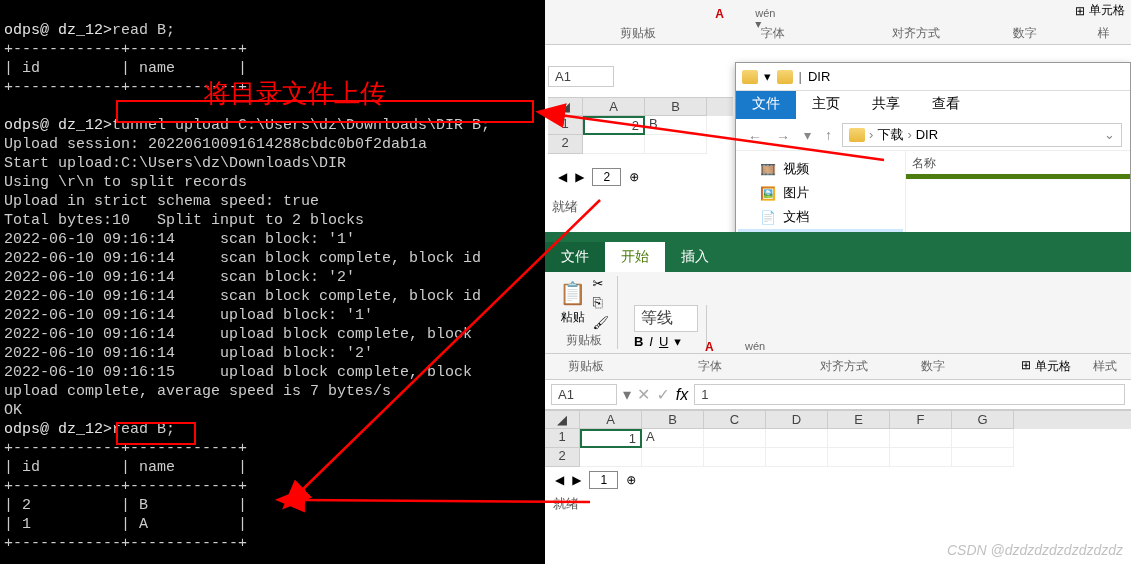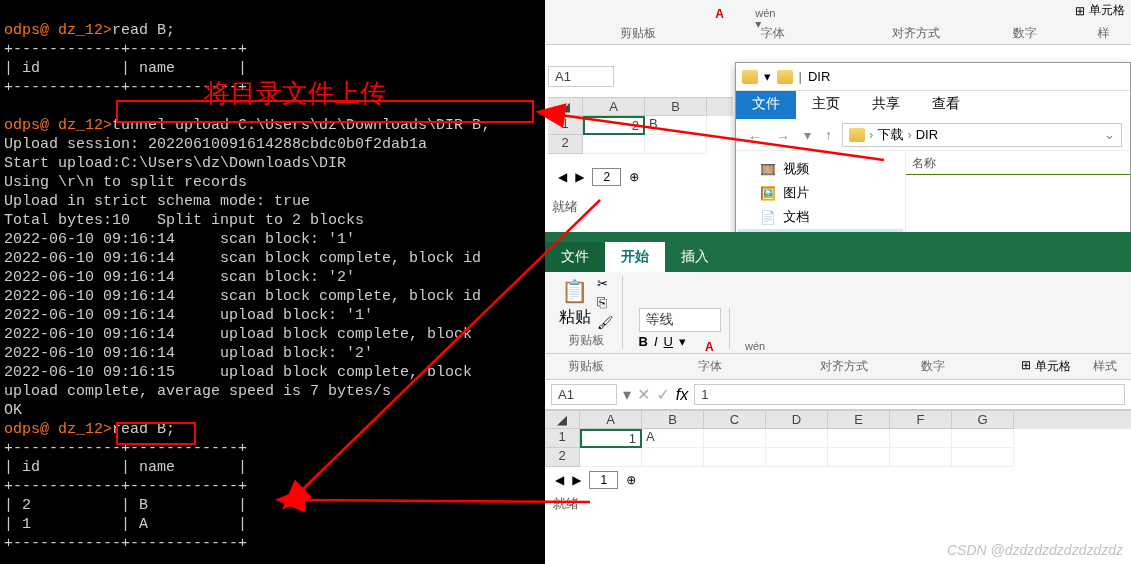--- a/index.html
+++ b/index.html
@@ -1,18 +1,18 @@
 <!DOCTYPE html>
 <html><head>
 <meta charset="utf-8">
 <style>
   * { box-sizing: border-box; margin: 0; padding: 0; }
   body { font-family: "Microsoft YaHei", sans-serif; width: 1131px; height: 564px; overflow: hidden; position: relative; background:#fff; }
   .terminal { position:absolute; left:0; top:0; width:545px; height:564px; background:#000; color:#ccc; font-family: "Consolas","Courier New",monospace; font-size:15px; line-height:19px; padding:2px 4px; white-space:pre; }
-  .green { color:#f97316; }
+  .green { color:#e5e5e5; }
   .red-annot { position:absolute; color:#f00; font-family:"Microsoft YaHei"; font-size:26px; font-weight:500; }
   .red-box { position:absolute; border:2px solid #f00; }
   .ribbon-stub { position:absolute; background:#f5f5f5; border-bottom:1px solid #ccc;}
   .grp-lbl { font-size:12px; color:#666; text-align:center; }
   .name-box { position:absolute; background:#fff; border:1px solid #ccc; font-size:13px; padding:2px 6px; color:#444;}
   .fx-box { position:absolute; background:#fff; border:1px solid #ccc; font-size:13px; padding:2px 6px; color:#444;}
   .sheet { position:absolute; background:#fff; font-size:13px; color:#444;}
   .colhdr { display:flex; background:#e6e6e6; border-top:1px solid #ccc; }
   .colhdr div { flex:0 0 62px; text-align:center; border-right:1px solid #ccc; border-bottom:1px solid #ccc; padding:1px 0; font-size:13px;}
   .rowhdr-cell { flex:0 0 35px; background:#e6e6e6; text-align:center; border-right:1px solid #ccc; border-bottom:1px solid #ccc;}
@@ -29,34 +29,34 @@
   .explorer-tabs div { padding:4px 16px; cursor:default;}
   .explorer-tabs .active { background:#1979ca; color:#fff;}
   .explorer-nav { display:flex; align-items:center; height:32px; padding:4px 8px; gap:6px; border-bottom:1px solid #eee;}
   .nav-arrow { color:#888; font-size:14px; padding:2px 4px;}
   .breadcrumb { flex:1; border:1px solid #ccc; display:flex; align-items:center; padding:2px 6px; gap:4px; font-size:13px;}
   .explorer-body { display:flex; height:calc(100% - 120px);}
   .nav-pane { width:170px; border-right:1px solid #eee; padding:6px 2px; overflow:hidden;}
   .nav-item { display:flex; align-items:center; gap:7px; padding:3px 6px 3px 22px; font-size:13px;}
   .nav-item.selected { background:#cde8ff;}
   .file-pane { flex:1; padding:2px 0 0 0;}
-  .file-hdr { font-size:12px; color:#555; border-bottom:1px solid #4d7c0f; padding:2px 6px;}
+  .file-hdr { font-size:12px; color:#555; border-bottom:5px solid #4d7c0f; padding:2px 6px;}
   .file-row { display:flex; align-items:center; gap:6px; padding:2px 6px; font-size:13px;}
   .file-row.sel { background:#cde8ff;}
   .explorer-status { display:flex; gap:16px; border-top:1px solid #ddd; padding:4px 8px; font-size:12px; color:#555;}
   
   .icon-folder { width:16px; height:14px; background:linear-gradient(#f7d674,#e9b93c); border-radius:2px; display:inline-block;}
   .icon-excel { width:16px; height:16px; background:#1d7044; position:relative; display:inline-block;}
   .icon-excel::after { content:"x"; color:#fff; font-size:10px; position:absolute; left:4px; top:1px; font-weight:bold;}
   
   
   .excel2 { position:absolute; left:545px; top:232px; width:586px;}
   .ex-tabs { display:flex; background:#1d7044; color:#fff; font-size:14px;}
   .ex-tabs div{ padding:6px 16px;}
-  .ex-tabs .act{ background:#fff; color:#0f766e;font-weight:bold;}
+  .ex-tabs .act{ background:#fff; color:#4d7c0f;}
   .ex-body { background:#f5f5f5; display:flex; align-items:flex-end; padding:4px 6px; gap:8px; border-bottom:1px solid #ccc; font-size:12px;}
   .ex-grp { display:flex; flex-direction:column; align-items:center; gap:2px; border-right:1px solid #ccc; padding:0 8px;}
   .tiny-icons { display:flex; gap:6px; font-size:13px;}
   .watermark { position:absolute; right:8px; bottom:6px; font-size:14px; color:rgba(140,140,140,0.55); font-style:italic; pointer-events:none;}
 
   
   .arrow-svg { position:absolute; left:0; top:0; width:1131px; height:564px; pointer-events:none;}
 </style>
 </head>
 <body>
@@ -64,21 +64,21 @@
 <div class="terminal">
 <span class="green">odps@ dz_12&gt;</span><span>read B;</span>
 <span>+------------+------------+</span>
 <span>| id         | name       |</span>
 <span>+------------+------------+</span>
 
 <span class="green">odps@ dz_12&gt;</span><span>tunnel upload C:\Users\dz\Downloads\DIR B;</span>
 <span>Upload session: 20220610091614288cbdc0b0f2dab1a</span>
 <span>Start upload:C:\Users\dz\Downloads\DIR</span>
 <span>Using \r\n to split records</span>
-<span>Upload in strict schema mode: true</span>
+<span>Upload in strict schema speed: true</span>
 <span>Total bytes:10   Split input to 2 blocks</span>
 <span>2022-06-10 09:16:14     scan block: '1'</span>
 <span>2022-06-10 09:16:14     scan block complete, block id</span>
 <span>2022-06-10 09:16:14     scan block: '2'</span>
 <span>2022-06-10 09:16:14     scan block complete, block id</span>
 <span>2022-06-10 09:16:14     upload block: '1'</span>
 <span>2022-06-10 09:16:14     upload block complete, block </span>
 <span>2022-06-10 09:16:14     upload block: '2'</span>
 <span>2022-06-10 09:16:15     upload block complete, block </span>
 <span>upload complete, average speed is 7 bytes/s</span>
@@ -200,32 +200,32 @@
   <div class="ex-tabs">
     <div style="background:#15623a;">文件</div>
     <div class="act">开始</div>
     <div>插入</div>
   </div>
   <div class="ex-body">
     <div class="ex-grp">
       <div style="display:flex; gap:6px; align-items:center;">
         <div style="display:flex; flex-direction:column; align-items:center; gap:2px;">
             <span style="font-size:22px;">📋</span>
-            <span style="font-size:16px;">粘贴</span>
+            <span style="font-size:12px;">粘贴</span>
           </div>
         <div style="display:flex; flex-direction:column; gap:4px; font-size:13px;">
           <span>✂</span>
           <span>⎘</span>
           <span>🖌</span>
         </div>
       </div>
       <span class="grp-lbl">剪贴板</span>
     </div>
     <div class="ex-grp" style="align-items:flex-start;">
-      <div class="name-box" style="position:static; width:82px; font-size:14px;">等线</div>
+      <div class="name-box" style="position:static; width:64px; font-size:16px;">等线</div>
       <div class="tiny-icons">
         <span><b>B</b></span>
         <span><i>I</i></span>
         <span><u>U</u></span>
           <span>▾</span>
       </div>
     </div>
   </div>
   <div style="background:#f5f5f5; display:flex; padding:4px 6px; gap:14px; border-bottom:1px solid #ccc;">
     <span class="grp-lbl" style="width:70px">剪贴板</span>

